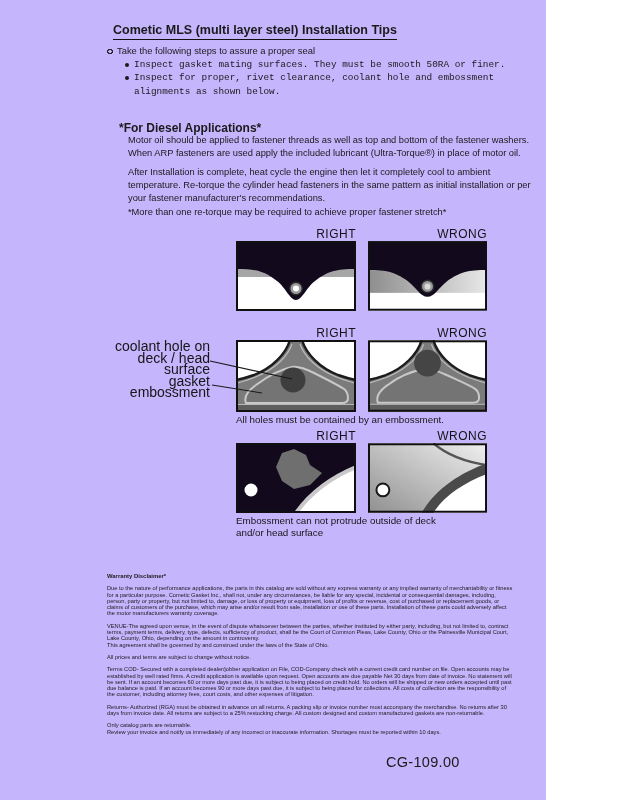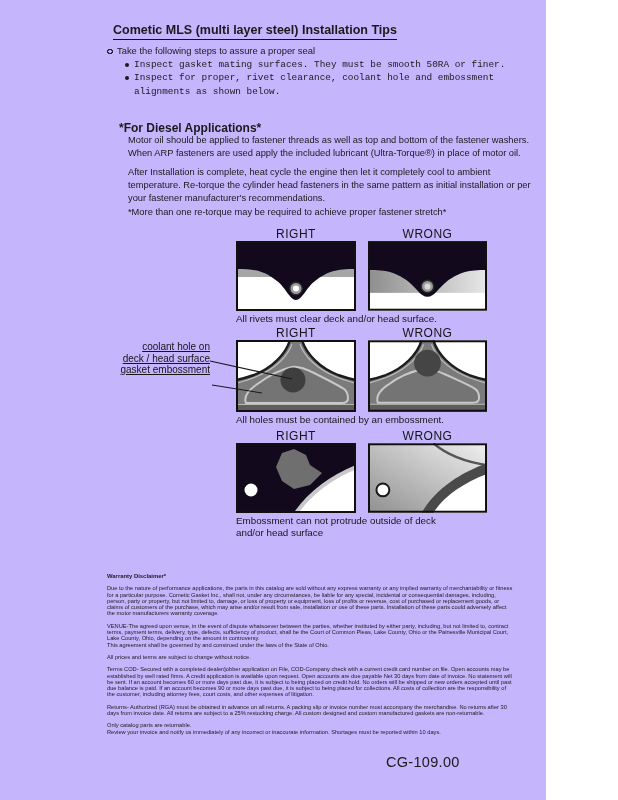--- a/index.html
+++ b/index.html
@@ -16,31 +16,31 @@
   .circ{position:absolute;left:0;top:4.6px;width:3.5px;height:3.5px;border:1px solid #1a1a1a;border-radius:50%;}
   .dot{position:absolute;left:1px;top:5px;width:4px;height:4px;background:#1a1a1a;border-radius:50%;}
 
   h2.diesel{position:absolute;left:113px;top:115px;margin:6px;font-size:12px;font-weight:bold;}
   p.body{position:absolute;left:128px;width:412px;margin:0;font-size:9.3px;line-height:13px;}
   p.pp1{top:134px;} p.pp2{top:166px;} p.note{top:206px;}
 
   .figrow{position:absolute;left:236px;width:252px;}
   .figrow.f1{top:227px;} .figrow.f2{top:326px;} .figrow.f3{top:429px;}
   .lblrow{display:flex;height:13px;font-size:12px;letter-spacing:0.5px;color:#141414;}
-  .lbl{width:120px;text-align:center;}
+  .lbl{width:120px;text-align:right;}
   .lbl.w{margin-left:12px;width:119px;}
   .panels{display:flex;margin-top:1px;}
   svg.panel{display:block;width:120px;height:70px;}
   svg.panel.tall{height:72px;}
   svg.panel.w{margin-left:12px;width:119px;}
   .cap{margin-top:2px;font-size:9.8px;line-height:11.5px;color:#161616;}
   .cap.wide{width:210px;}
 
   .ann{position:absolute;left:92px;top:341px;width:118px;text-align:right;
-    font-size:10px;line-height:11.5px;color:#161616;z-index:3;text-decoration:underline;}
+    font-size:14px;line-height:11.5px;color:#161616;z-index:3;}
   .ann .l2{}
   svg.pointers{position:absolute;left:92px;top:338px;width:300px;height:70px;z-index:4;}
 
   .disc{position:absolute;left:107px;top:573px;width:406px;font-size:5.7px;line-height:6.3px;color:#1c1c1c;}
   .disc h3{margin:0 0 6px 0;font-size:5.9px;font-weight:bold;}
   .disc p{margin:0;}
   .disc p.mt{margin-top:6px;}
 
   .code{position:absolute;left:386px;top:754px;font-size:14.5px;letter-spacing:0.3px;color:#1a1a1a;}
 </style>
@@ -85,21 +85,20 @@
           </linearGradient>
         </defs>
         <rect width="120" height="70" fill="#ffffff"></rect>
         <rect x="0" y="29" width="120" height="23" fill="url(#g1)"></rect>
         <path d="M0,0 H120 V29 C101,29 93,31 80,40 C71,47 67,56 60,56 C53,56 49,47 40,40 C27,31 19,29 0,29 Z" fill="#120a1c"></path>
         <circle cx="60" cy="45.5" r="6.2" fill="#9c9c9c" stroke="#2a2a2a" stroke-width="1.4"></circle>
         <circle cx="60" cy="45.5" r="3" fill="#d9d9d9"></circle>
         <rect x="1" y="1" width="118" height="68" fill="none" stroke="#101010" stroke-width="2"></rect>
       </svg>
     </div>
-    <div class="cap">All rivets must clear deck and/or head surface.</div>
   </div>
 
   <div class="figrow f2">
     <div class="lblrow">
       <span class="lbl">RIGHT</span>
       <span class="lbl w">WRONG</span>
     </div>
     <div class="panels">
       <svg class="panel tall" viewBox="0 0 120 72">
         <rect width="120" height="72" fill="#7b7b7b"></rect>

